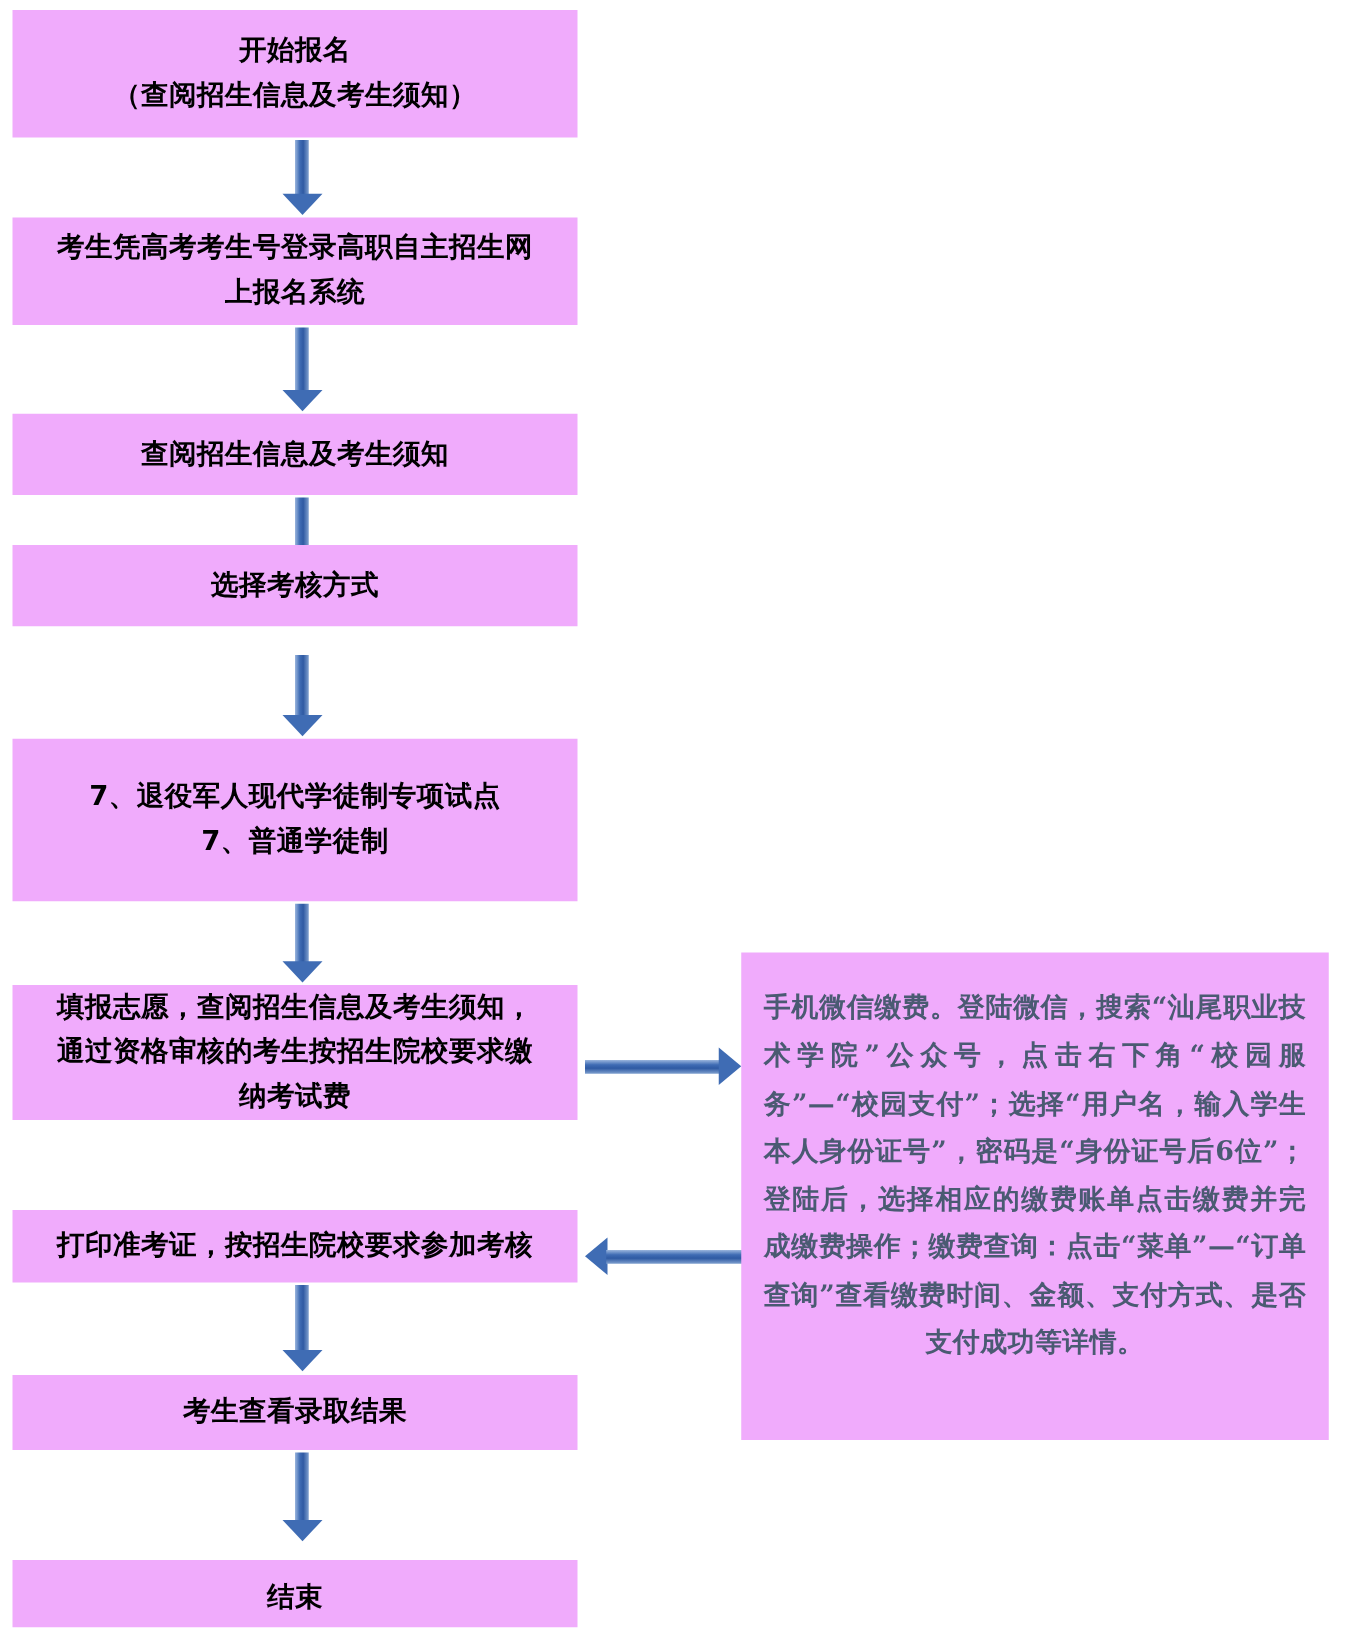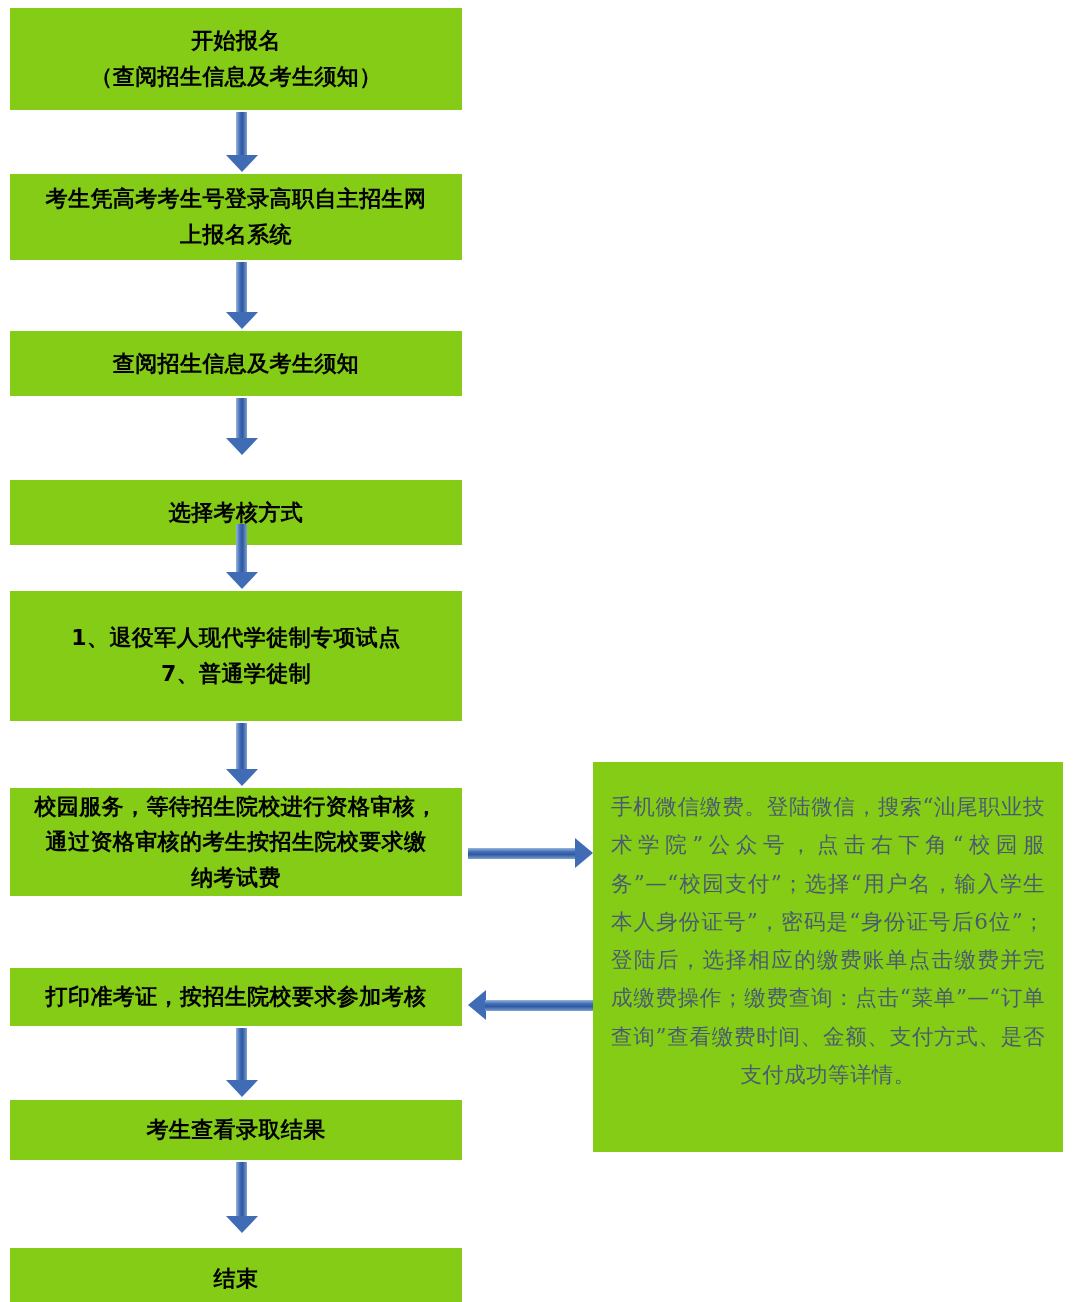--- a/index.html
+++ b/index.html
@@ -15,21 +15,21 @@
     position: relative;
     width: 1080px;
     height: 1302px;
     background: #ffffff;
     overflow: hidden;
   }
 
   
   .box {
     position: absolute;
-    background: #84cc16;
+    background: #f0abfc;
     box-sizing: border-box;
     display: flex;
     flex-direction: column;
     align-items: center;
     justify-content: center;
     text-align: center;
     color: #000000;
     font-weight: bold;
     font-size: 22px;
     line-height: 1.62;
@@ -40,36 +40,36 @@
     display: block;
     white-space: nowrap;
   }
 
   
   .col-left { left: 10px; width: 452px; }
 
   #box-start        { top: 8px;    height: 102px; }
   #box-login        { top: 174px;  height: 86px;  }
   #box-info         { top: 331px;  height: 65px;  }
-  #box-method       { top: 480px;  height: 65px;  }
+  #box-method       { top: 436px;  height: 65px;  }
   #box-types        { top: 591px;  height: 130px; }
   #box-apply        { top: 788px;  height: 108px; }
   #box-admitcard    { top: 968px;  height: 58px; justify-content: center;  }
   #box-result       { top: 1100px; height: 60px;  }
   #box-end          { top: 1235px; height: 62px; margin-top: 13px;  }
 
   
   #box-payment {
     left: 593px;
     top: 762px;
     width: 470px;
     height: 390px;
     display: block;
     padding: 26px 18px 18px 18px;
-    font-weight: normal;
+    font-weight: bold;
     font-size: 21.5px;
     line-height: 1.78;
     text-align: justify;
     text-align-last: center;
     color: #4a5a72;
     font-family: "DejaVu Serif", "Liberation Serif", serif;
   }
   #box-payment .ptext {
     display: block;
     text-indent: 0;
@@ -156,31 +156,31 @@
   <div class="box col-left" id="box-method">
     <span class="line">选择考核方式</span>
   </div>
 
   <div class="v-arrow" style="left:221px; top:524px; height:66px;">
     <div class="shaft" style="height:49px;"></div>
     <div class="head" style="top:48px;"></div>
   </div>
 
   <div class="box col-left" id="box-types">
-    <span class="line">1、退役军人现代学徒制专项试点</span>
+    <span class="line">7、退役军人现代学徒制专项试点</span>
     <span class="line">7、普通学徒制</span>
   </div>
 
   <div class="v-arrow" style="left:221px; top:723px; height:64px;">
     <div class="shaft" style="height:47px;"></div>
     <div class="head" style="top:46px;"></div>
   </div>
 
   <div class="box col-left" id="box-apply">
-    <span class="line">校园服务，等待招生院校进行资格审核，</span>
+    <span class="line">填报志愿，查阅招生信息及考生须知，</span>
     <span class="line">通过资格审核的考生按招生院校要求缴</span>
     <span class="line">纳考试费</span>
   </div>
 
   <div class="h-arrow right" style="left:468px; top:838px; width:126px;">
     <div class="shaft" style="left:0; width:108px;"></div>
     <div class="head" style="left:107px;"></div>
   </div>
 
   <div class="h-arrow left" style="left:468px; top:990px; width:126px;">

